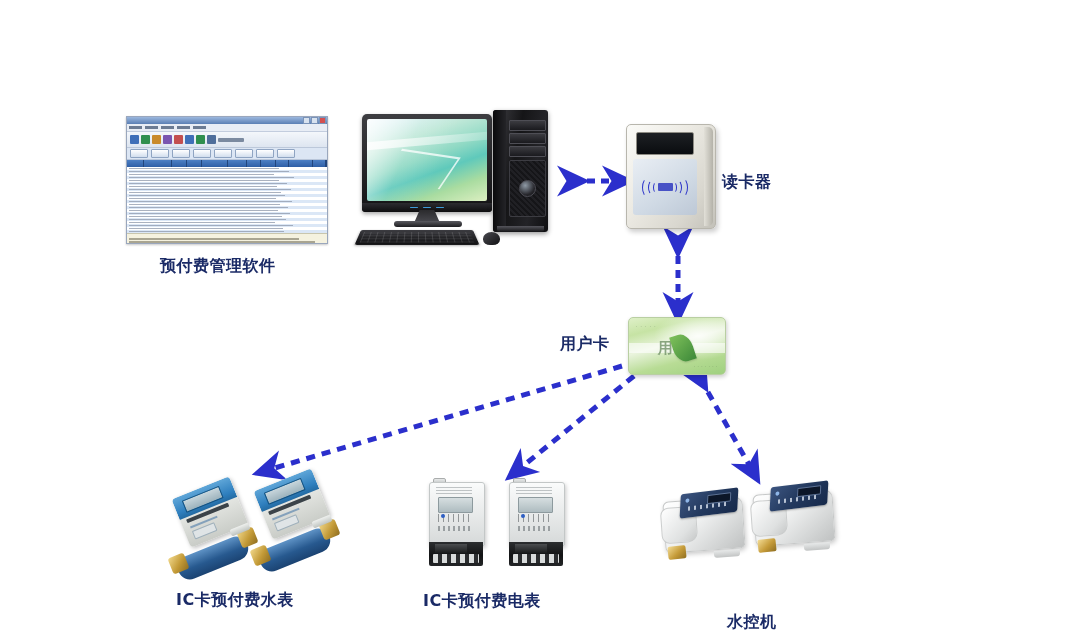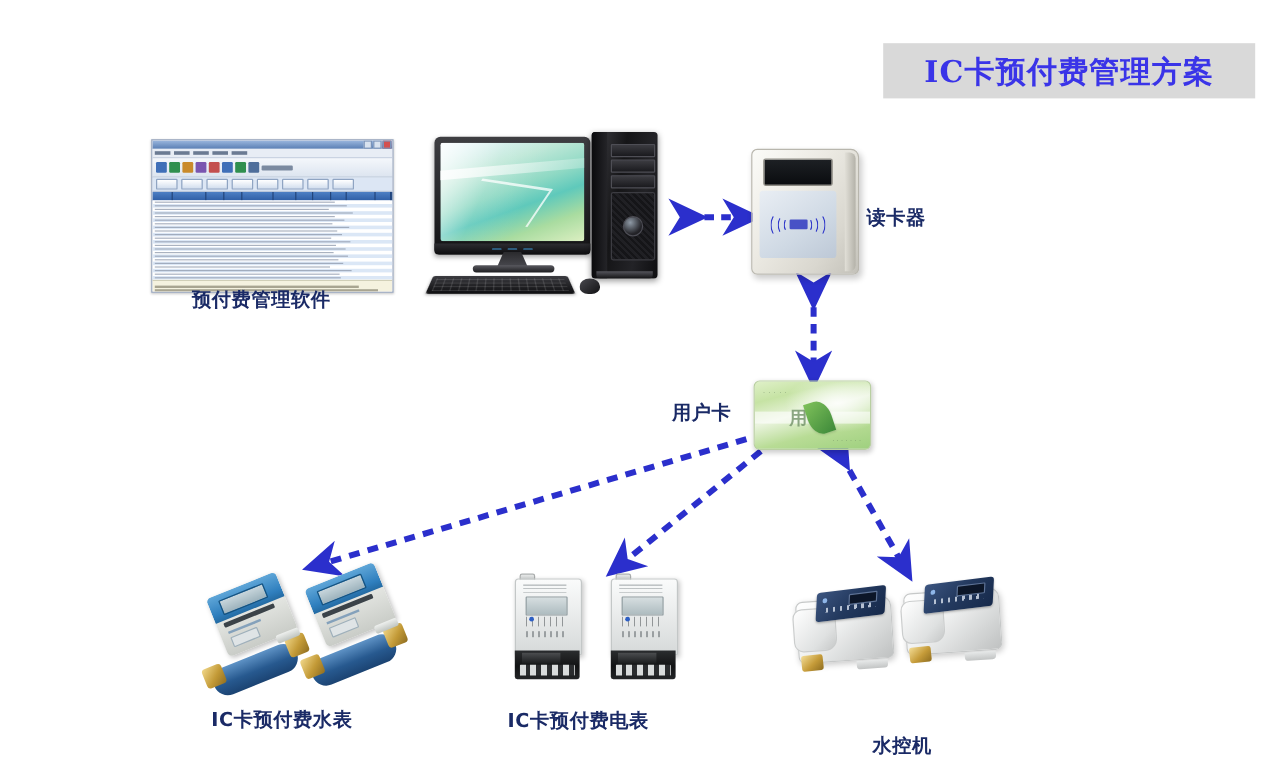--- a/index.html
+++ b/index.html
@@ -633,23 +633,20 @@
     background: linear-gradient(to bottom, #e7e9e9, #c2c4c4);
     border-radius: 0 0 3px 3px;
     transform: rotate(-4deg);
   }
 </style>
 </head>
 <body>
 
 <div id="canvas">
 
-  <div class="title-banner">
-    <span class="title-text">IC卡预付费管理方案</span>
-  </div>
 
   <svg width="1066" height="640" style="position:absolute;left:0;top:0;overflow:visible;">
     <defs>
       <marker id="ah" markerWidth="7" markerHeight="7" refX="3.2" refY="3.5" orient="auto">
         <path d="M0,0.4 L6.6,3.5 L0,6.6 L1.9,3.5 Z" fill="#2b2fcc"></path>
       </marker>
     </defs>
 
     <g>
       <line x1="573" y1="181" x2="618" y2="181" stroke="#2b2fcc" stroke-width="5" stroke-dasharray="8,6" marker-start="url(#ah)" marker-end="url(#ah)"></line>
@@ -787,21 +784,21 @@
       <div class="sw-row alt">
           <i style="width:155px"></i>
         </div>
     </div>
     <div class="sw-statusbar">
       <i style="width:170px"></i>
       <i style="width:186px"></i>
     </div>
 
   </div>
-  <div class="caption" style="left:160px; top:240px;text-align:center;">预付费管理软件</div>
+  <div class="caption" style="left:160px; top:256px;text-align:center;">预付费管理软件</div>
 
   <div class="computer">
     <div class="monitor-frame">
       <div class="monitor-screen"></div>
     </div>
     <div class="monitor-chin">
       <i></i>
         <i></i>
         <i></i>
     </div>

